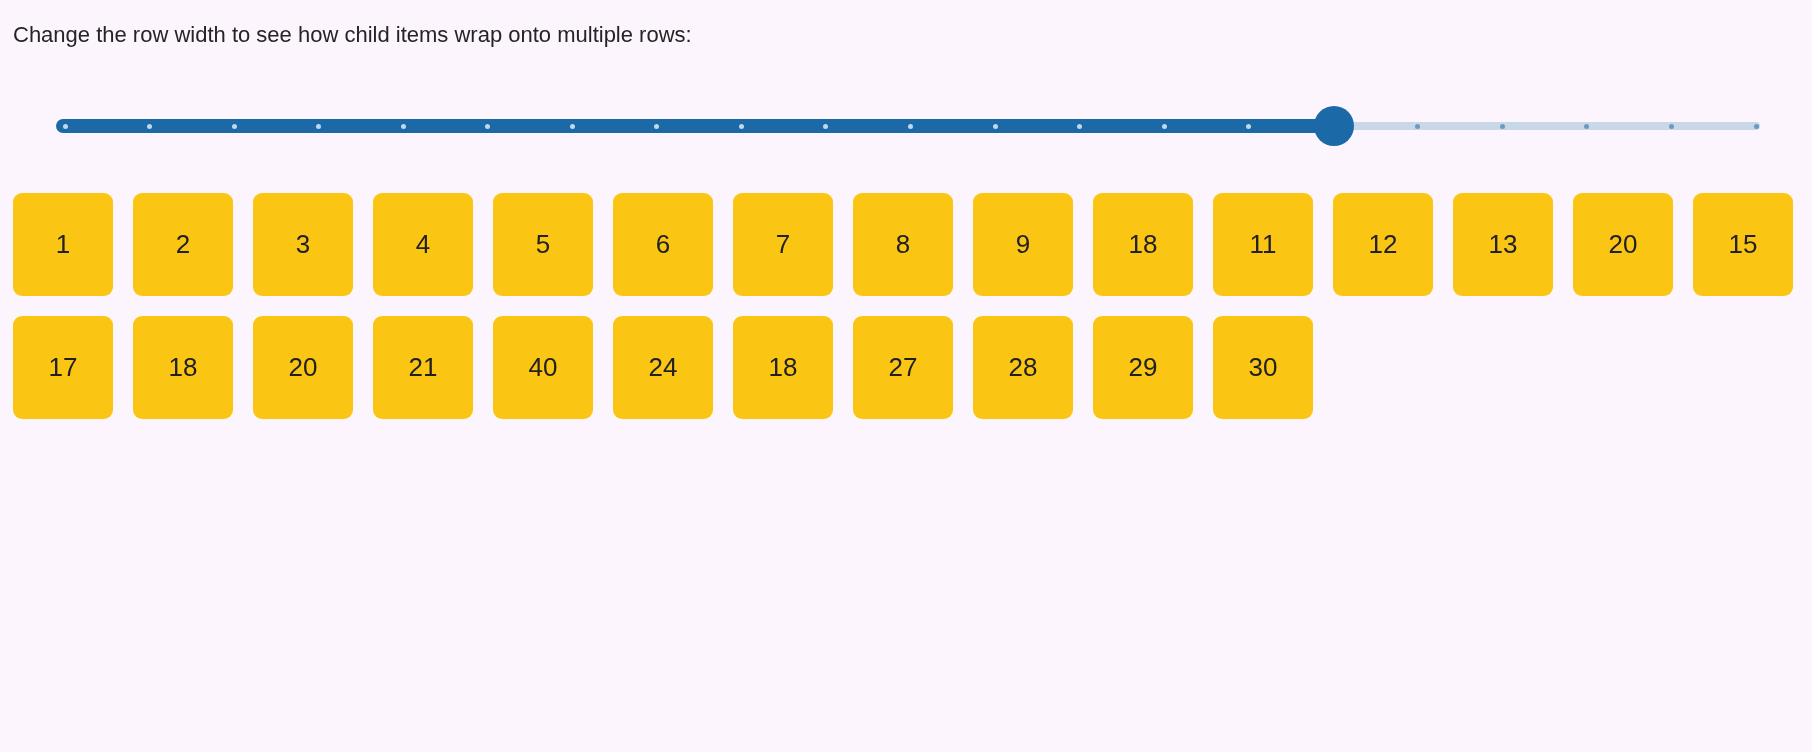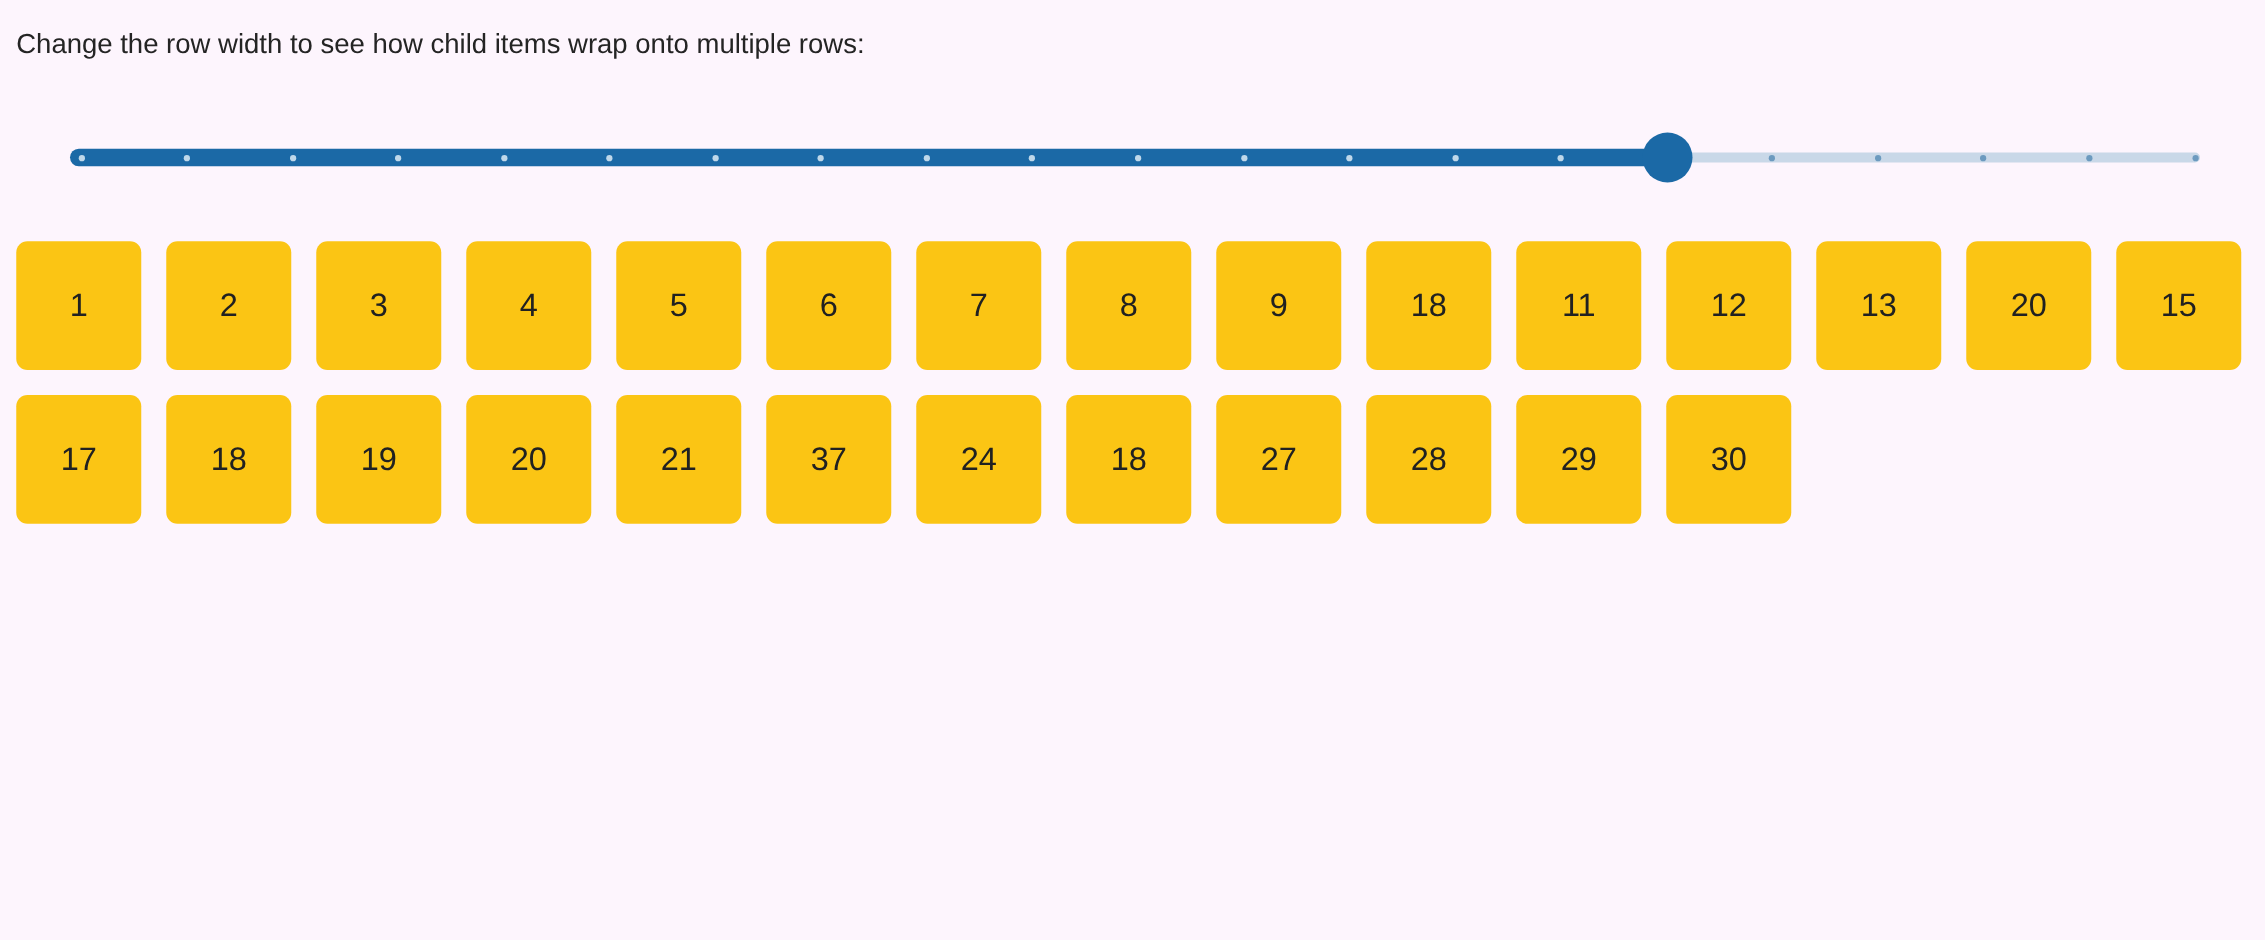--- a/index.html
+++ b/index.html
@@ -139,24 +139,23 @@
       <div class="tile">8</div>
       <div class="tile">9</div>
       <div class="tile">18</div>
       <div class="tile">11</div>
       <div class="tile">12</div>
       <div class="tile">13</div>
       <div class="tile">20</div>
       <div class="tile">15</div>
       <div class="tile">17</div>
       <div class="tile">18</div>
-      <div class="tile">19</div>
       <div class="tile">20</div>
       <div class="tile">21</div>
-      <div class="tile">37</div>
+      <div class="tile">40</div>
       <div class="tile">24</div>
       <div class="tile">18</div>
       <div class="tile">27</div>
       <div class="tile">28</div>
       <div class="tile">29</div>
       <div class="tile">30</div>
     </div>
 
 </div>
 

